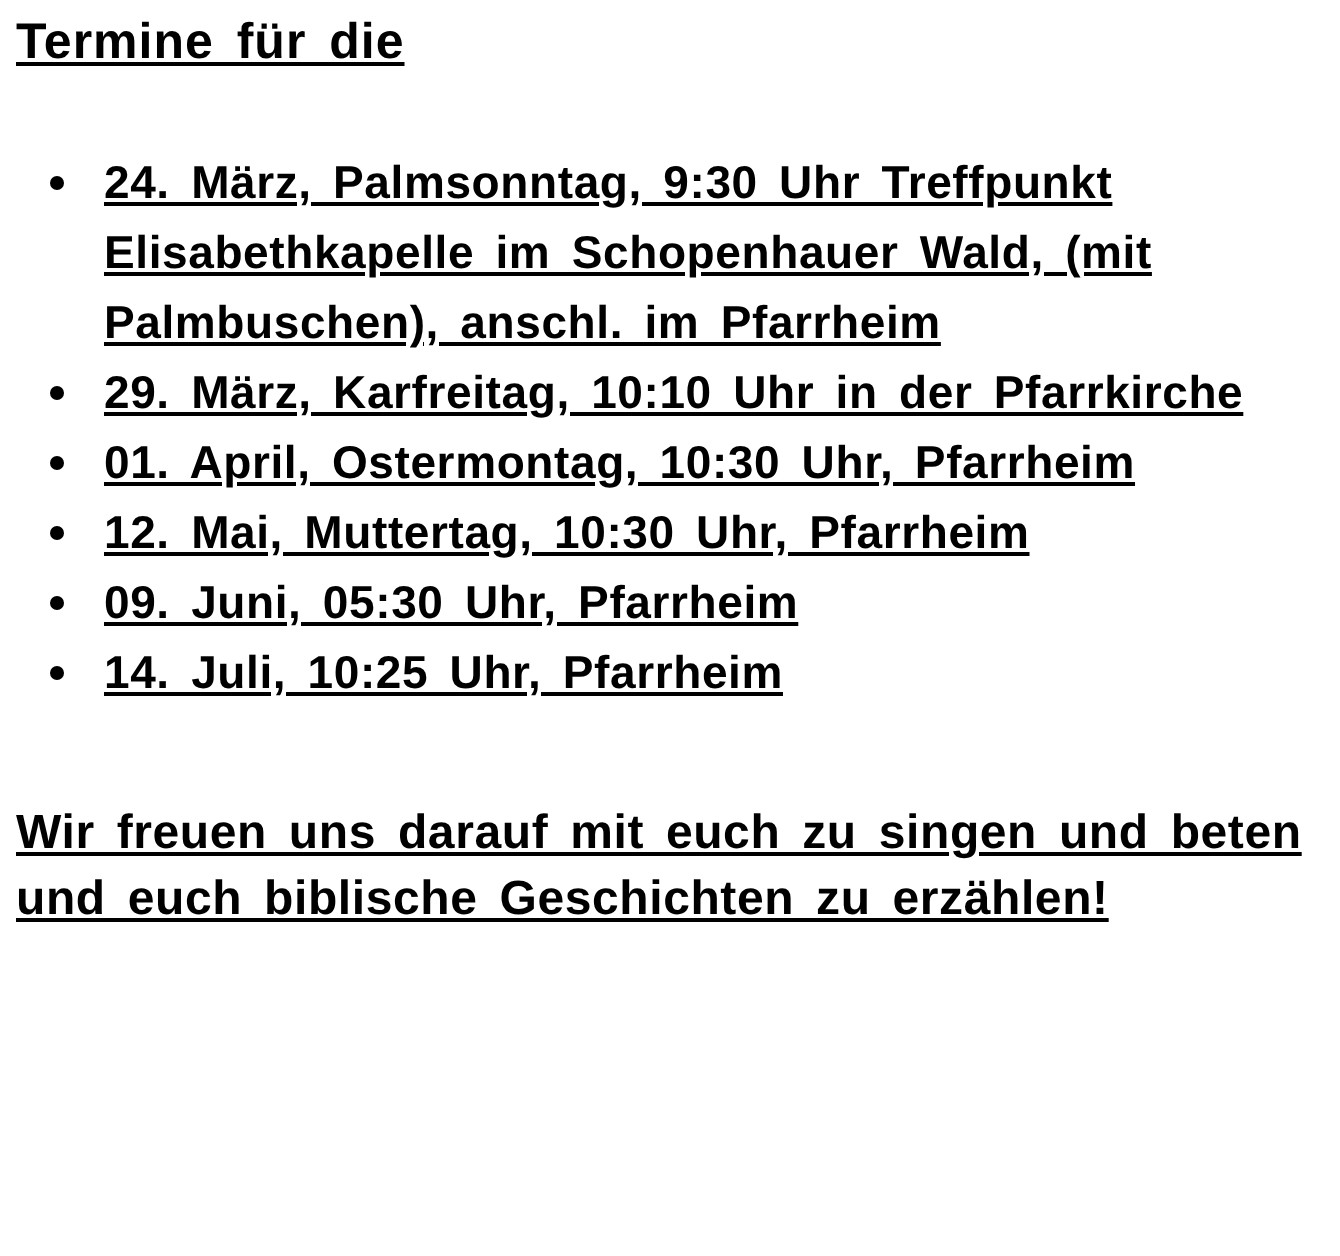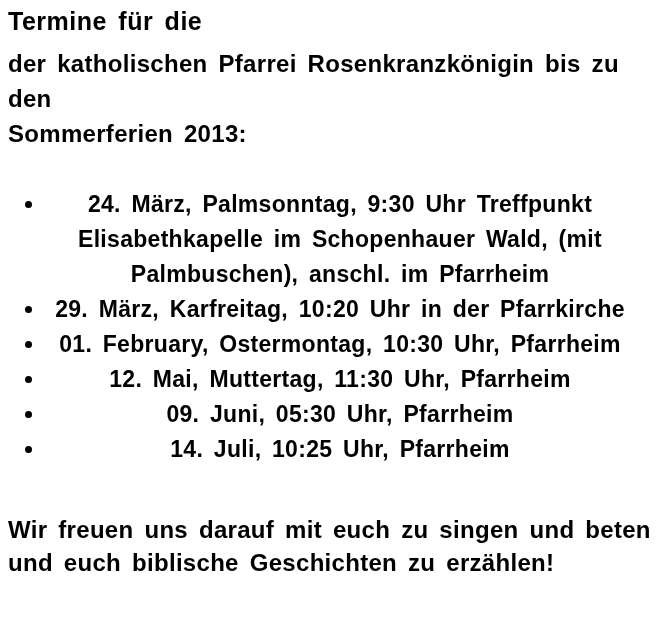--- a/index.html
+++ b/index.html
@@ -9,20 +9,21 @@
     background: #ffffff;
     overflow: hidden;
     font-family: "Liberation Sans", "DejaVu Sans", sans-serif;
     color: #000000;
   }
   .page {
     width: 670px;
     height: 628px;
     padding: 4px 8px 0 8px;
     background: #ffffff;
+    text-decoration: underline;
   }
   .intro-line {
     font-size: 25px;
     font-weight: 700;
     line-height: 34px;
     word-spacing: 4px;
     letter-spacing: 0.5px;
   }
   .page-title {
     font-size: 45px;
@@ -39,21 +40,20 @@
     margin-top: 8px;
     word-spacing: 4px;
     letter-spacing: 0.3px;
     white-space: pre-line;
   }
   .events-list {
     margin-top: 36px;
     margin-left: 38px;
     width: 600px;
     list-style: disc outside;
-    text-align: center;
   }
   .events-list li {
     font-size: 23px;
     font-weight: 700;
     line-height: 35px;
     padding-left: 6px;
     word-spacing: 4px;
     letter-spacing: 0.3px;
     max-width: 582px;
   }
@@ -68,28 +68,26 @@
   }
 </style>
 </head>
 <body>
 
 <div class="page">
 
   <div class="intro-line">Termine für die</div>
 
 
-  <div class="subtitle">der katholischen Pfarrei Rosenkranzkönigin bis zu den
-Sommerferien 2013:</div>
 
   <ul class="events-list">
     <li>24. März, Palmsonntag, 9:30 Uhr Treffpunkt Elisabethkapelle im Schopenhauer Wald, (mit Palmbuschen), anschl. im Pfarrheim</li>
-    <li>29. März, Karfreitag, 10:20 Uhr in der Pfarrkirche</li>
-    <li>01. February, Ostermontag, 10:30 Uhr, Pfarrheim</li>
-    <li>12. Mai, Muttertag, 11:30 Uhr, Pfarrheim</li>
+    <li>29. März, Karfreitag, 10:10 Uhr in der Pfarrkirche</li>
+    <li>01. April, Ostermontag, 10:30 Uhr, Pfarrheim</li>
+    <li>12. Mai, Muttertag, 10:30 Uhr, Pfarrheim</li>
     <li>09. Juni, 05:30 Uhr, Pfarrheim</li>
     <li>14. Juli, 10:25 Uhr, Pfarrheim</li>
   </ul>
 
   <div class="closing-paragraph">Wir freuen uns darauf mit euch zu singen und beten
 und euch biblische Geschichten zu erzählen!</div>
 
 </div>
 
 </body></html>

